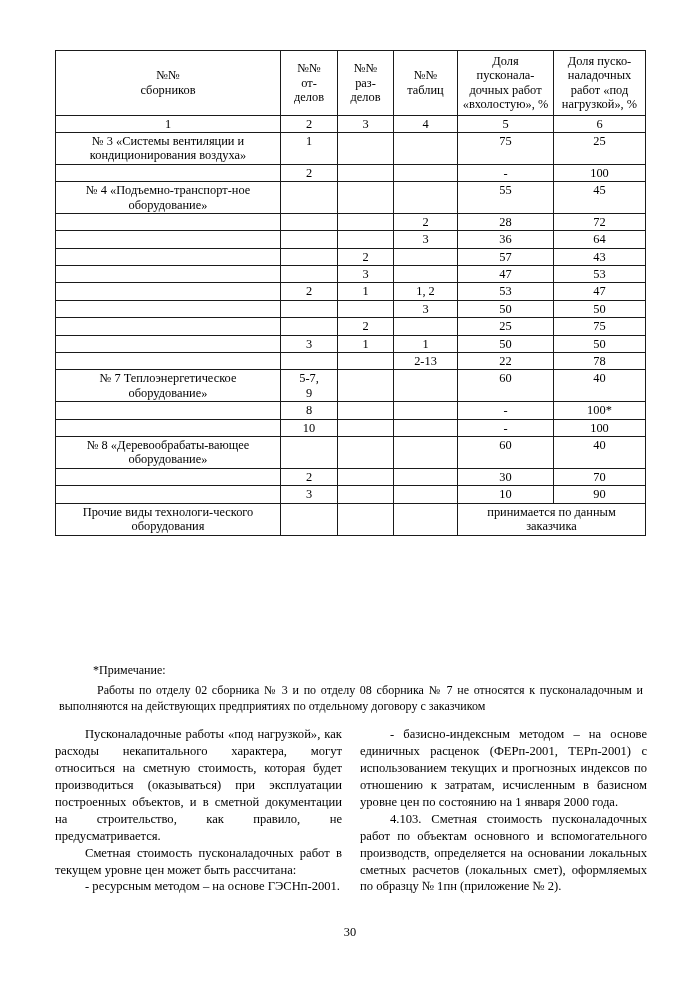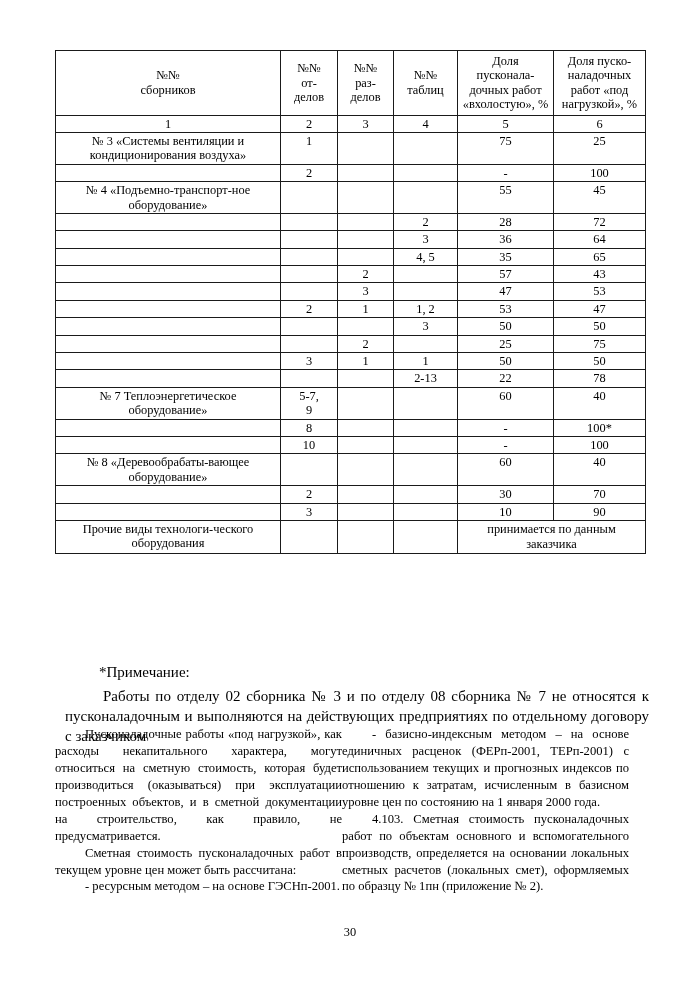--- a/index.html
+++ b/index.html
@@ -67,45 +67,45 @@
   .rownum td { text-align: center; height: 15px; }
   .tall td { height: 30px; }
   .merged2 {
     text-align: center;
     line-height: 1.2;
   }
 
   
   .note {
     position: absolute;
-    left: 61px;
+    left: 55px;
     top: 663px;
     width: 592px;
-    font-size: 15px;
+    font-size: 12px;
     line-height: 1.33;
   }
   .note .lbl {
     text-indent: 38px;
     margin: 0 0 1px 0;
   }
   .note .body {
     text-align: justify;
     text-indent: 38px;
     margin: 4px;
     hyphens: manual;
   }
 
   
   .cols {
     position: absolute;
     left: 55px;
     top: 726px;
     width: 592px;
     display: flex;
-    gap: 0;
+    gap: 18px;
     font-size: 12.6px;
     line-height: 1.345;
   }
   .col {
     width: 287px;
   }
   .col p {
     margin: 0;
     text-align: justify;
     text-indent: 30px;
@@ -220,28 +220,20 @@
             <td>28</td>
             <td>72</td>
           </tr>
           <tr>
             <td class="nm"></td>
             <td></td>
             <td></td>
             <td>3</td>
             <td>36</td>
             <td>64</td>
-          </tr>
-          <tr>
-            <td class="nm"></td>
-            <td></td>
-            <td></td>
-            <td>4, 5</td>
-            <td>35</td>
-            <td>65</td>
           </tr>
           <tr>
             <td class="nm"></td>
             <td></td>
             <td>2</td>
             <td></td>
             <td>57</td>
             <td>43</td>
           </tr>
           <tr>

